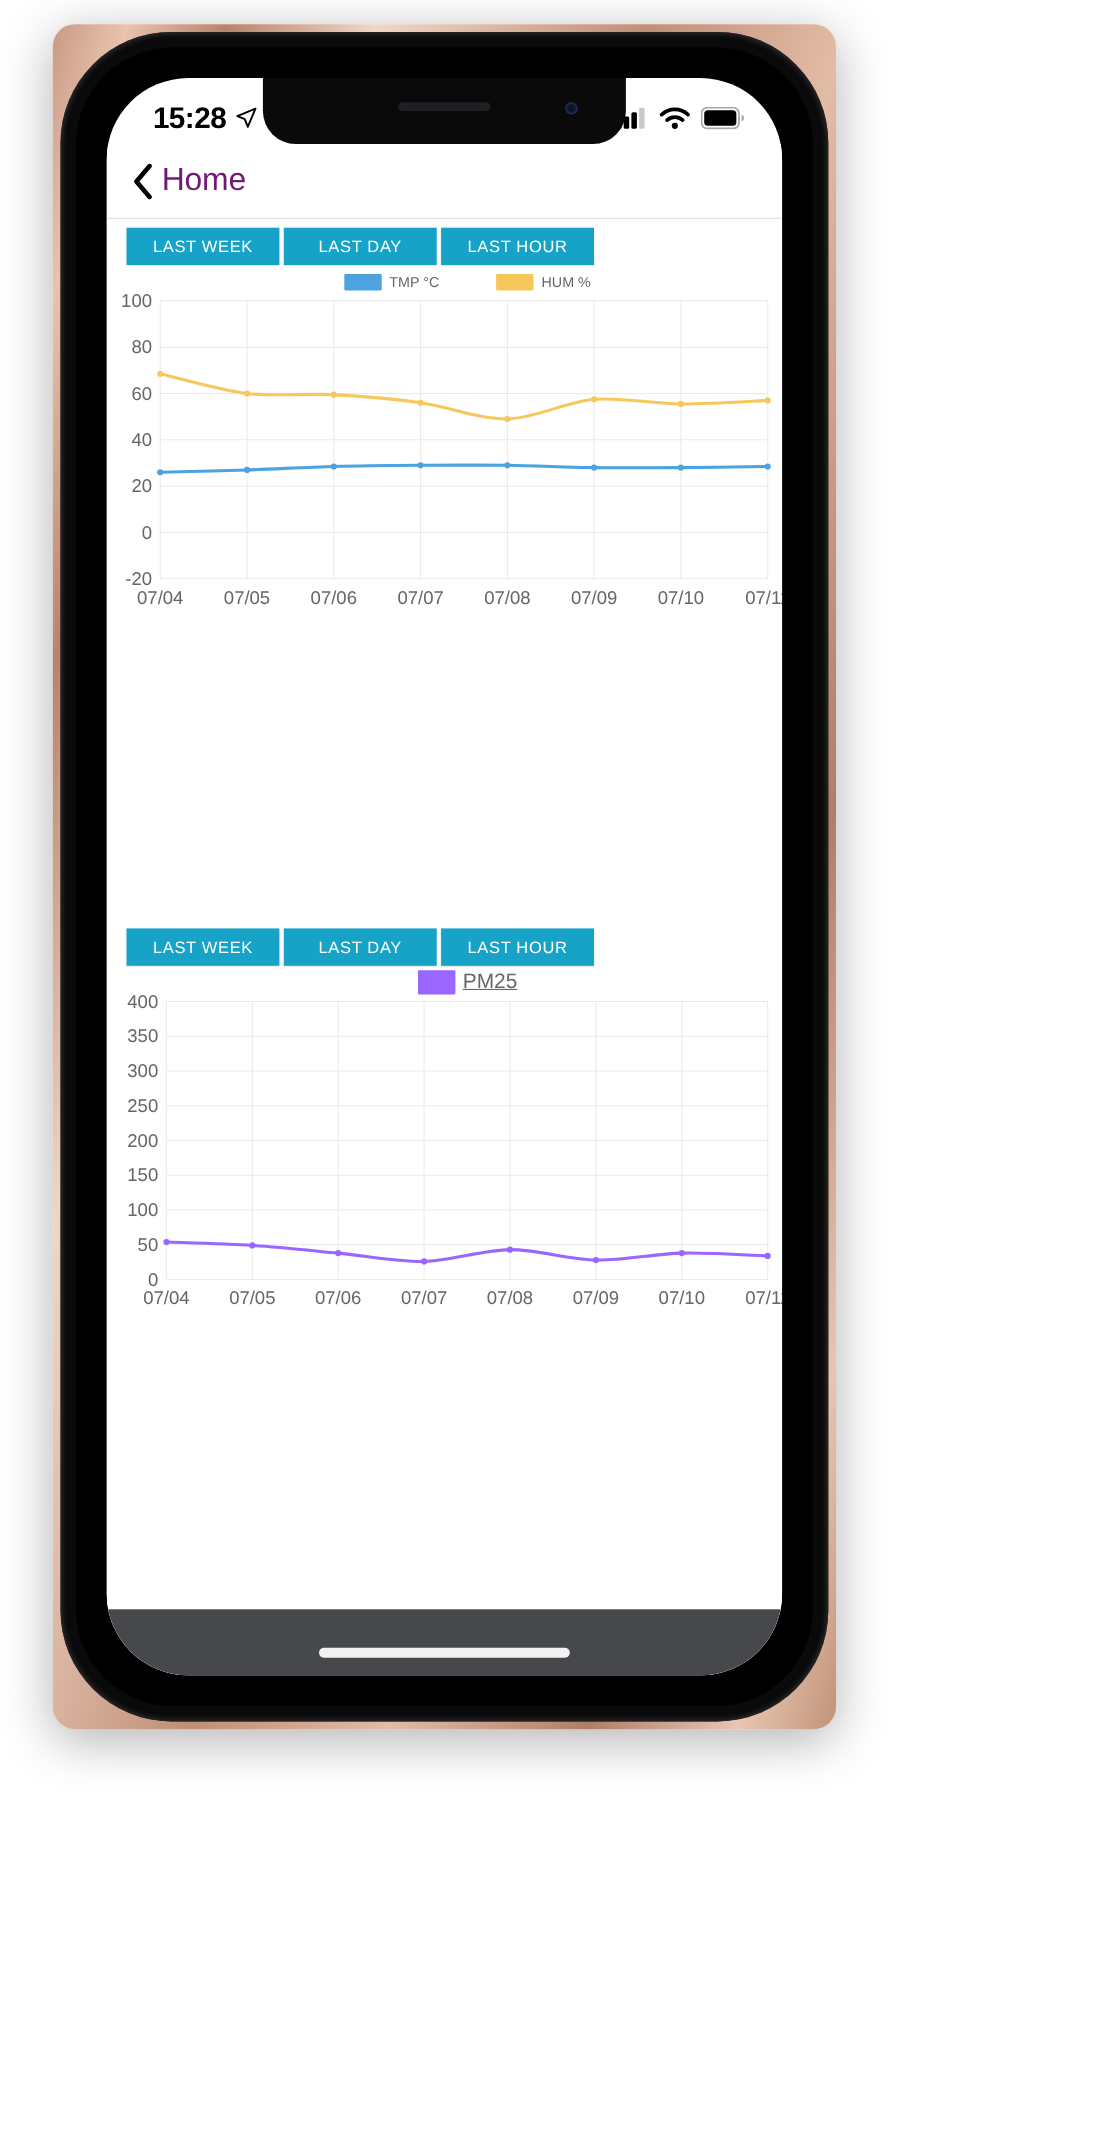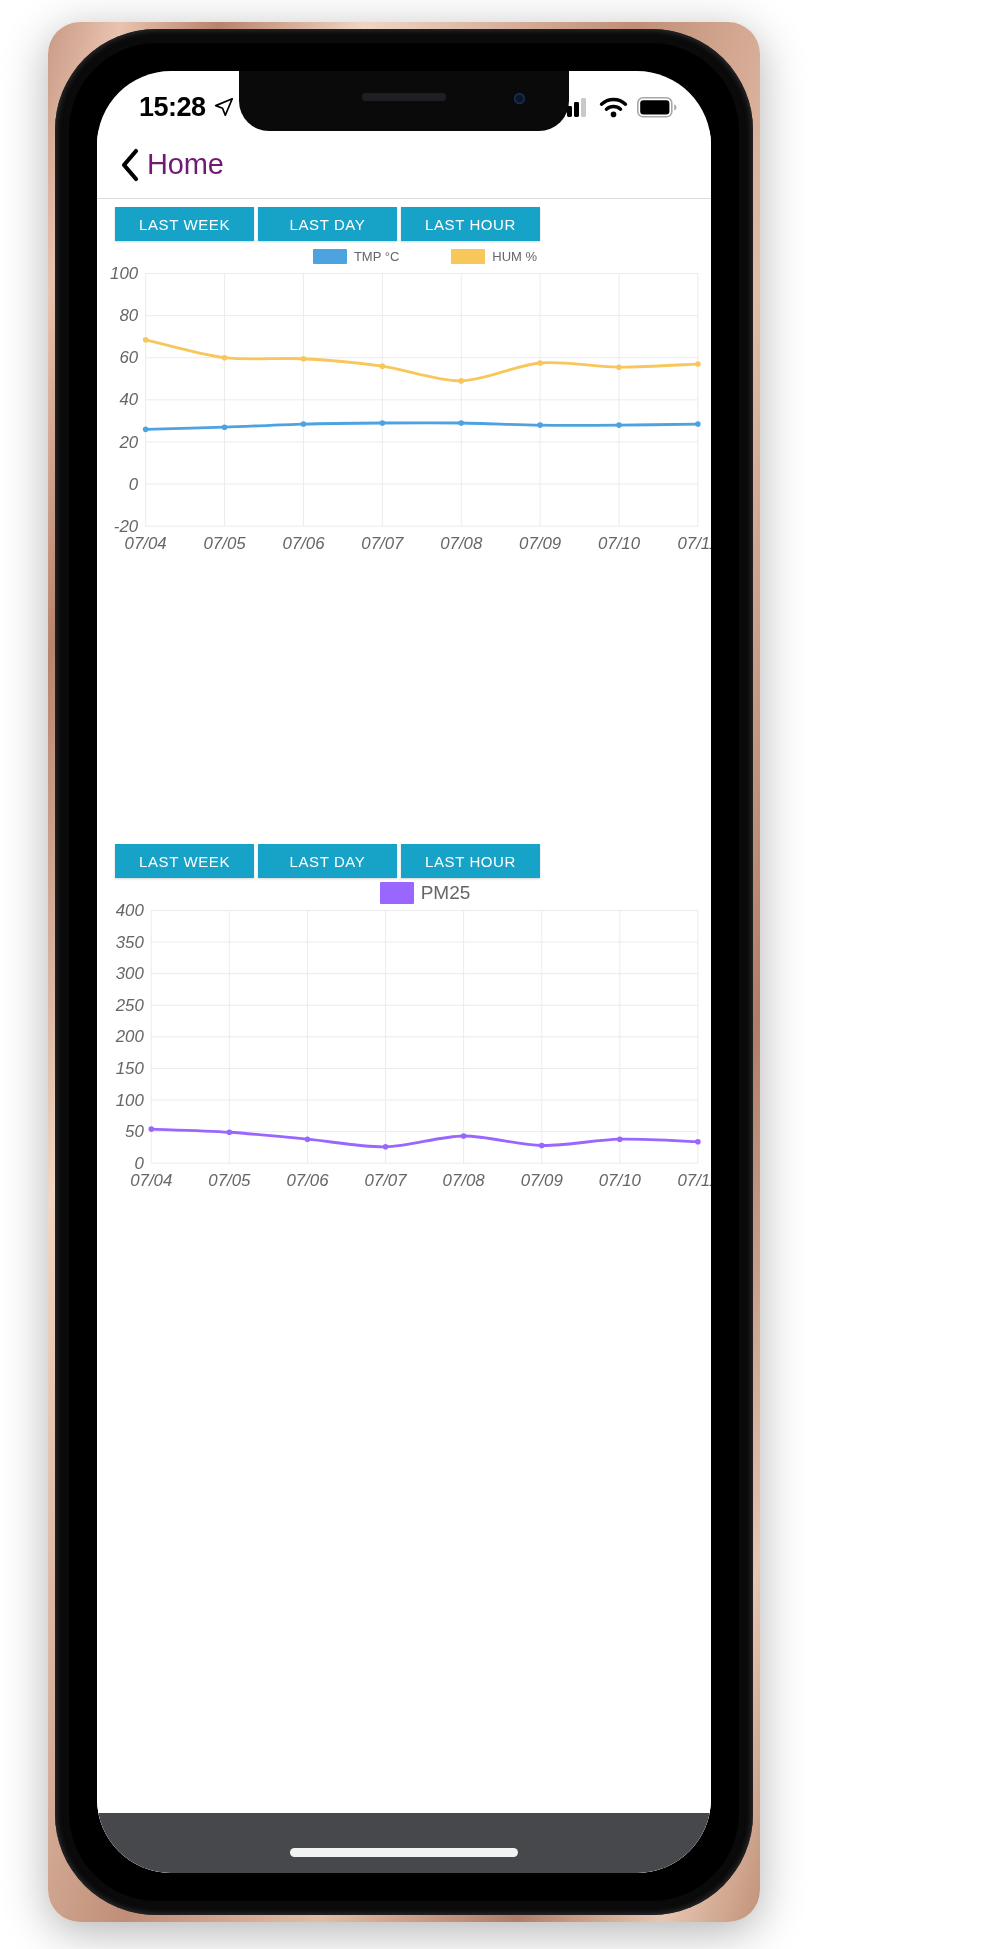--- a/index.html
+++ b/index.html
@@ -7,22 +7,22 @@
     width: 1000px; height: 1949px;
     background: #ffffff;
     font-family: "Liberation Sans", sans-serif;
     overflow: hidden;
   }
 
   
   #device-frame {
     position: absolute;
     left: 48px; top: 22px;
-    width: 712px; height: 1900px;
-    border-radius: 32px;
+    width: 712px; height: 1550px;
+    border-radius: 20px;
     background: linear-gradient(105deg,#c89a86 0%,#e9c3ae 6%,#b8836c 14%,#f0d6c4 26%,
                 #c08e77 48%,#e3bca6 64%,#b07e68 80%,#e8c6b2 92%,#c19379 100%);
     box-shadow: 0 10px 46px rgba(0,0,0,.30);
   }
   #device-bezel {
     position: absolute;
     left: 7px; top: 7px; right: 7px; bottom: 7px;
     border-radius: 101px;
     background: #0a0a0b;
     box-shadow: inset 0 0 5px 2px #2b2b2d;
@@ -124,23 +124,23 @@
     box-shadow: 0 1px 2px rgba(0,0,0,.18);
   }
   .chart-legend {
     display: flex; align-items: center; justify-content: center;
     gap: 10px; margin-top: 5px; height: 20px;
   }
   .legend-entry { display: flex; gap: 7px; padding-left: 42px; }
   .legend-swatch { width: 34px; height: 15px; border-radius: 1px; }
   .legend-label { font-size: 13px; color: #666; }
   .legend-entry.big .legend-swatch { width: 34px; height: 22px; }
-  .legend-entry.big .legend-label { font-size: 19px; color: #666; }
-
-  .chart-wrap { width: 100%; font-style: italic; }
+  .legend-entry.big .legend-label { font-size: 19px; color: #666; text-decoration: underline; }
+
+  .chart-wrap { width: 100%; }
   .chart-svg { display: block; width: 100%; }
 
   .spacer-1 { height: 278px; }
 
   
   #home-area {
     position: absolute; left: 0; right: 0; bottom: 0;
     height: 60px; background: #46484b;
   }
   #home-indicator {

